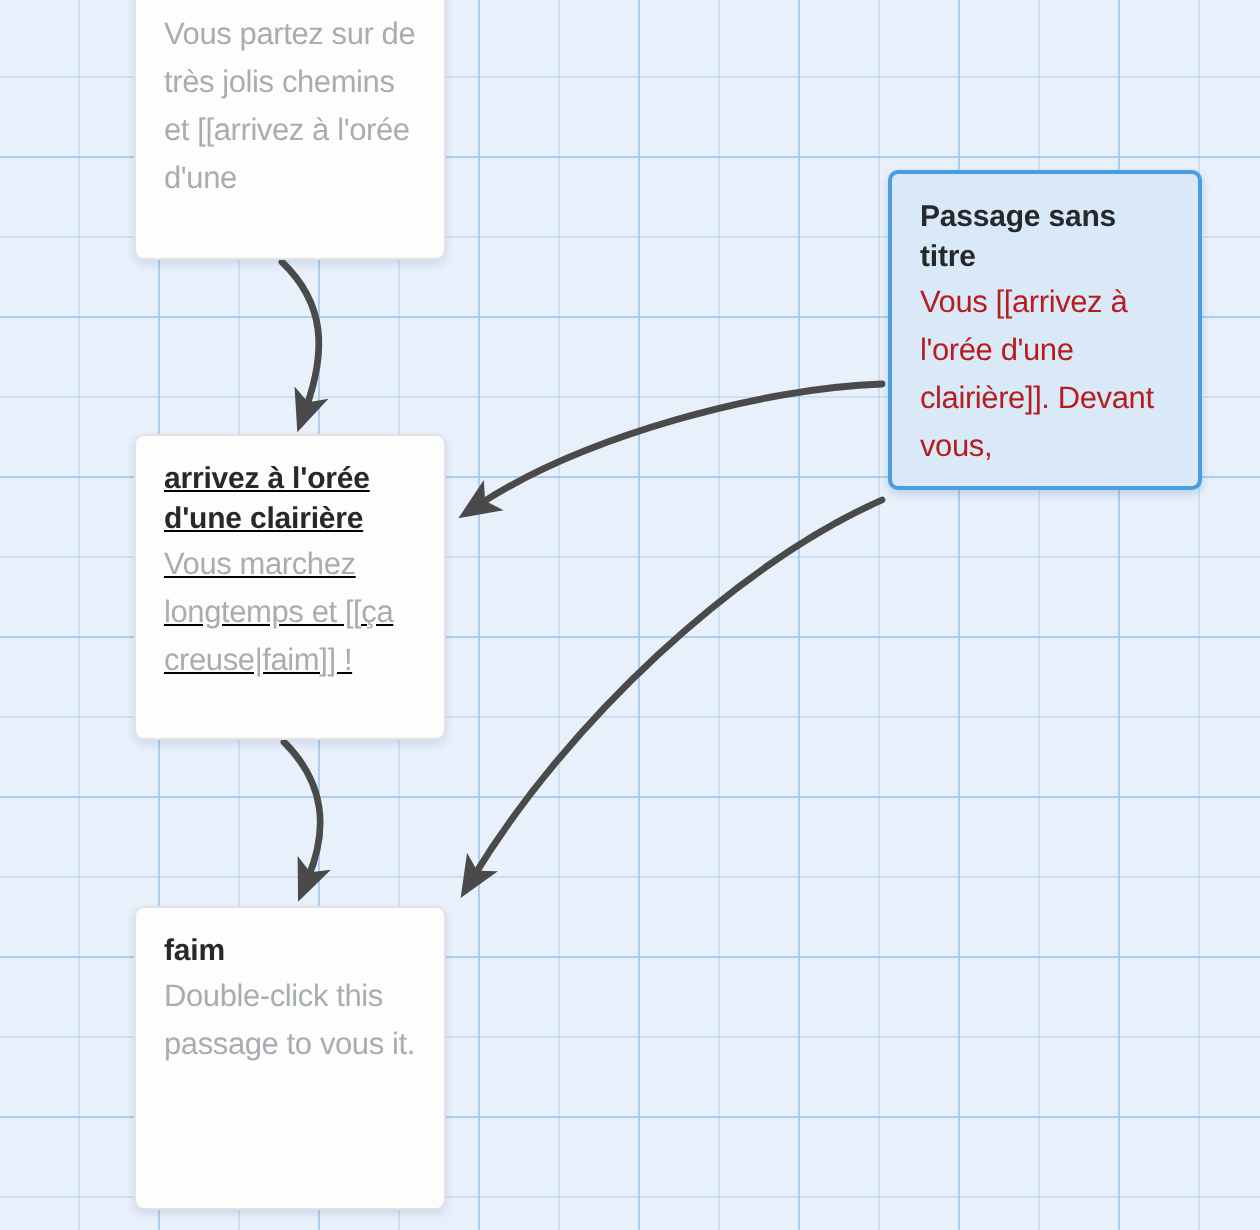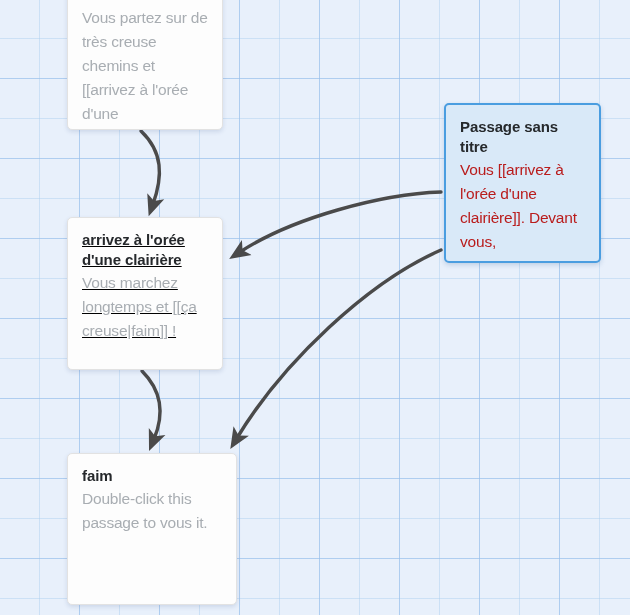--- a/index.html
+++ b/index.html
@@ -94,26 +94,26 @@
   #passage-clairiere {
     left: 67px;
     top: 217px;
     width: 156px;
     height: 153px;
     text-decoration: underline;
   }
   #passage-faim {
     left: 67px;
     top: 453px;
-    width: 170px;
+    width: 156px;
     height: 152px;
   }
   #passage-sans-titre {
     left: 444px;
-    top: 103px;
+    top: 85px;
     width: 157px;
     height: 160px;
   }
 </style>
 </head>
 <body>
 
 <div id="story-map">
 
   <svg id="links-layer" width="630" height="615" viewBox="0 0 630 615" xmlns="http://www.w3.org/2000/svg">
@@ -127,21 +127,21 @@
 
     <path d="M 142 371 C 163 392, 164 415, 154 439" fill="none" stroke="#4a4a4a" stroke-width="3.4" stroke-linecap="round" marker-end="url(#arrowhead)"></path>
 
     <path d="M 441 192 C 381 194, 292 218, 240 252" fill="none" stroke="#4a4a4a" stroke-width="3.4" stroke-linecap="round" marker-end="url(#arrowhead)"></path>
 
     <path d="M 441 250 C 368 282, 283 362, 237 438" fill="none" stroke="#4a4a4a" stroke-width="3.4" stroke-linecap="round" marker-end="url(#arrowhead)"></path>
   </svg>
 
   <div class="passage" id="passage-en-foret">
     <div class="p-title">en forêt</div>
-    <div class="p-excerpt">Vous partez sur de très creuse chemins et [[arrivez à l'orée d'une</div>
+    <div class="p-excerpt">Vous partez sur de très jolis chemins et [[arrivez à l'orée d'une</div>
   </div>
 
   <div class="passage" id="passage-clairiere">
     <div class="p-title">arrivez à l'orée d'une clairière</div>
     <div class="p-excerpt">Vous marchez longtemps et [[ça creuse|faim]] !</div>
   </div>
 
   <div class="passage" id="passage-faim">
     <div class="p-title">faim</div>
     <div class="p-excerpt">Double-click this passage to vous it.</div>

